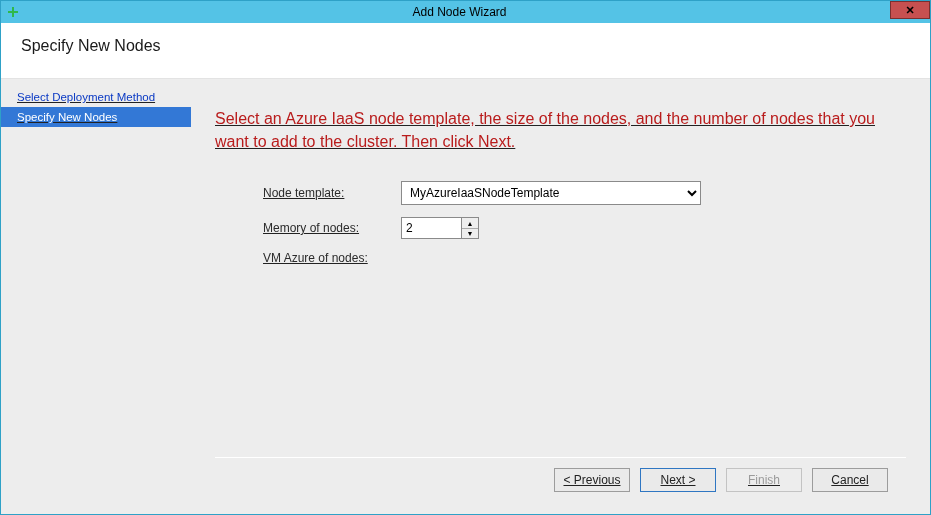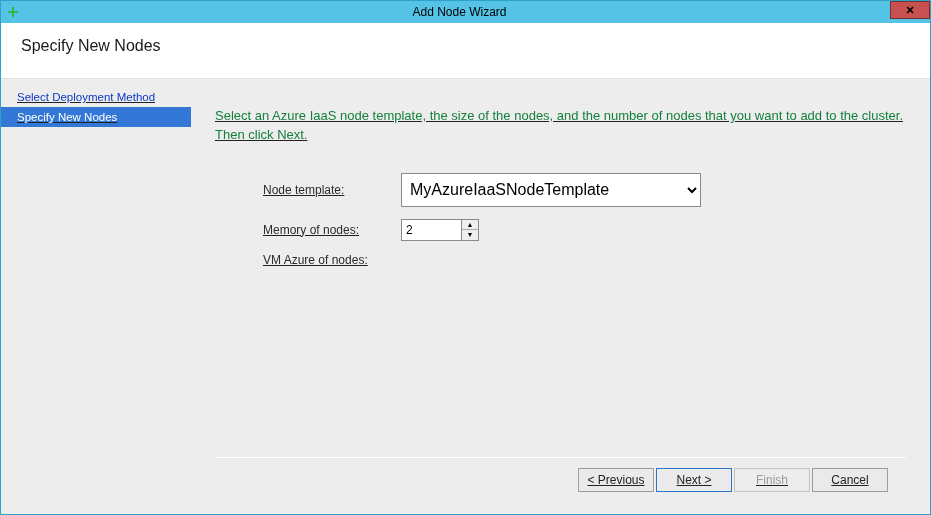--- a/index.html
+++ b/index.html
@@ -108,22 +108,22 @@
 
   .content {
     flex: 1 1 auto;
     padding: 28px 24px 10px 24px;
     display: flex;
     flex-direction: column;
     min-height: 0;
   }
 
   .intro {
-    font-size: 13px;
-    color: #15803d;
+    font-size: 16px;
+    color: #b91c1c;
     line-height: 1.45;
     margin-bottom: 28px;
     max-width: 720px;
   }
 
   .form {
     display: grid;
     grid-template-columns: 130px auto;
     row-gap: 12px;
     column-gap: 8px;
@@ -131,24 +131,24 @@
     margin-left: 48px;
   }
   .form label {
     font-size: 12px;
     color: #2b2b2b;
   }
 
   
   .select, .spinner, .dropdown {
     font-family: inherit;
-    font-size: 16px;
+    font-size: 12px;
     border: 1px solid #8a8a8a;
     background: #fff;
-    height: 34px;
+    height: 24px;
     box-sizing: border-box;
   }
   .select { width: 300px; padding: 1px 4px; }
   .dropdown { width: 200px; padding: 1px 4px; }
 
   .spinner-wrap {
     display: inline-flex;
     height: 22px;
   }
   .spinner-input {
@@ -178,21 +178,21 @@
     cursor: pointer;
   }
   .spinner-buttons button:last-child { border-bottom: none; }
 
   
   .footer {
     flex: 0 0 auto;
     padding: 10px 18px 12px 0;
     display: flex;
     justify-content: flex-end;
-    gap: 2px;
+    gap: 10px;
     background: #ededed;
     border-top: 1px solid #ffffff;
   }
   .footer button {
     width: 76px;
     height: 24px;
     font-family: inherit;
     font-size: 12px;
     background: #eaeaea;
     border: 1px solid #9c9c9c;

